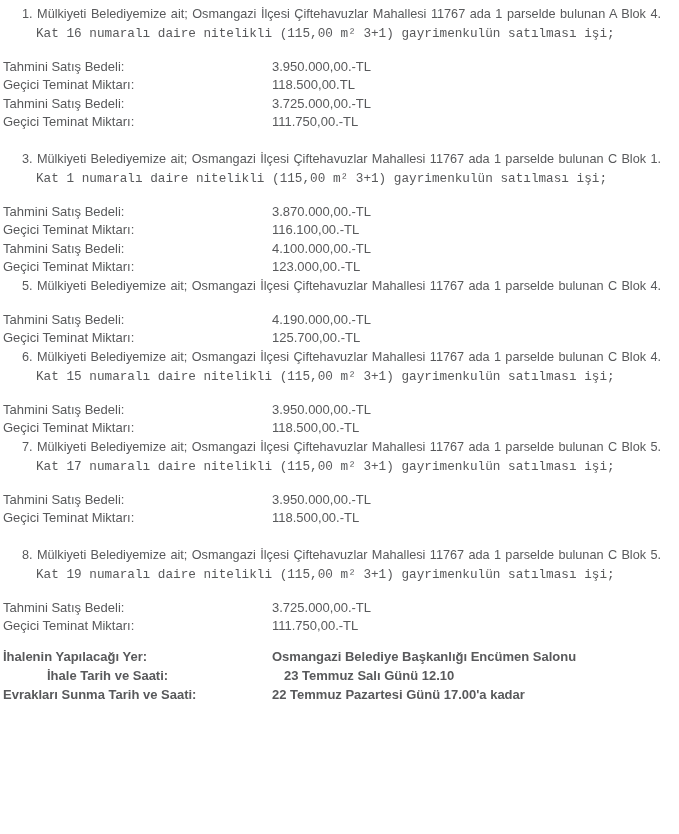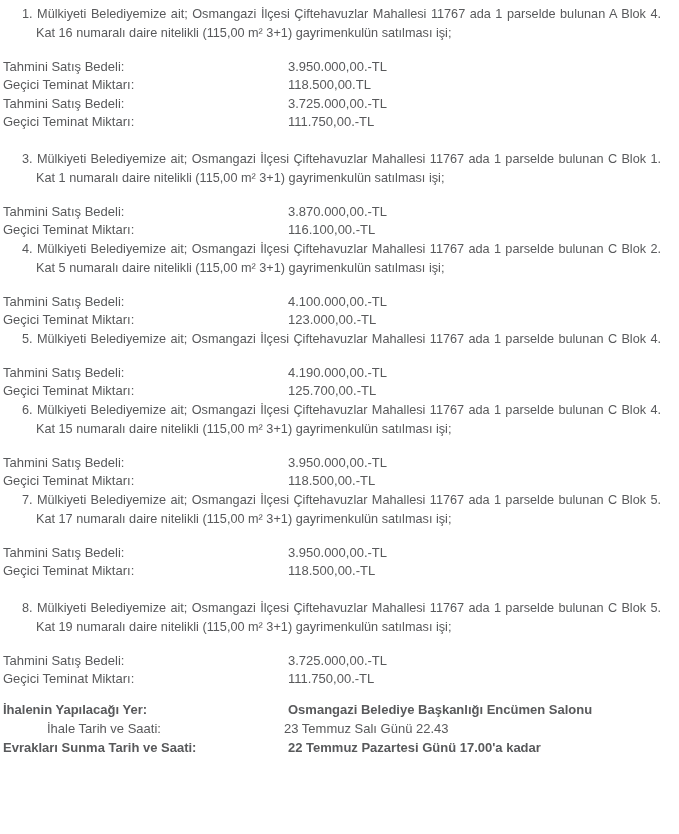--- a/index.html
+++ b/index.html
@@ -19,27 +19,28 @@
     margin: 0 0 0 19px;
     line-height: 19px;
     font-size: 12.7px;
     text-align: justify;
     text-align-last: justify;
   }
   .l2 {
     margin: 0 0 0 33px;
     line-height: 19px;
     font-size: 12.7px;
+    font-family: Liberation Mono, monospace;
   }
   .row { position: relative; height: 18px; line-height: 18px; }
   .row .lbl { display: inline-block; }
-  .row .val { position: absolute; left: 285px; top: 0; white-space: nowrap; }
+  .row .val { position: absolute; left: 269px; top: 0; white-space: nowrap; }
   .footer { margin-top: 12px; }
   .footer .row { height: 19px; line-height: 19px; font-weight: bold; }
-  .footer .row.bold { font-weight: normal; padding-left: 44px; }
+  .footer .row.bold { font-weight: bold; padding-left: 44px; }
   .footer .row .val.val-indent { left: 281px; }
 </style>
 </head>
 <body>
 
 <main>
 
   <section class="entry">
     <div class="item">
       <p class="l1">1. Mülkiyeti Belediyemize ait; Osmangazi İlçesi Çiftehavuzlar Mahallesi 11767 ada 1 parselde bulunan A Blok 4.</p>
@@ -75,24 +76,20 @@
       <span class="lbl">Tahmini Satış Bedeli:</span>
       <span class="val">3.870.000,00.-TL</span>
     </div>
     <div class="row">
       <span class="lbl">Geçici Teminat Miktarı:</span>
       <span class="val">116.100,00.-TL</span>
     </div>
   </section>
 
   <section class="entry">
-    <div class="item">
-      <p class="l1">4. Mülkiyeti Belediyemize ait; Osmangazi İlçesi Çiftehavuzlar Mahallesi 11767 ada 1 parselde bulunan C Blok 2.</p>
-      <p class="l2">Kat 5 numaralı daire nitelikli (115,00 m² 3+1) gayrimenkulün satılması işi;</p>
-    </div>
     <div class="row">
       <span class="lbl">Tahmini Satış Bedeli:</span>
       <span class="val">4.100.000,00.-TL</span>
     </div>
     <div class="row">
       <span class="lbl">Geçici Teminat Miktarı:</span>
       <span class="val">123.000,00.-TL</span>
     </div>
   </section>
 
@@ -155,21 +152,21 @@
     </div>
   </section>
 
   <section class="footer">
     <div class="row">
       <span class="lbl">İhalenin Yapılacağı Yer:</span>
       <span class="val">Osmangazi Belediye Başkanlığı Encümen Salonu</span>
     </div>
     <div class="row bold">
       <span class="lbl">İhale Tarih ve Saati:</span>
-      <span class="val val-indent">23 Temmuz Salı Günü 22.43</span>
+      <span class="val val-indent">23 Temmuz Salı Günü 12.10</span>
     </div>
     <div class="row">
       <span class="lbl">Evrakları Sunma Tarih ve Saati:</span>
       <span class="val">22 Temmuz Pazartesi Günü 17.00'a kadar</span>
     </div>
   </section>
 
 </main>
 
 </body></html>

